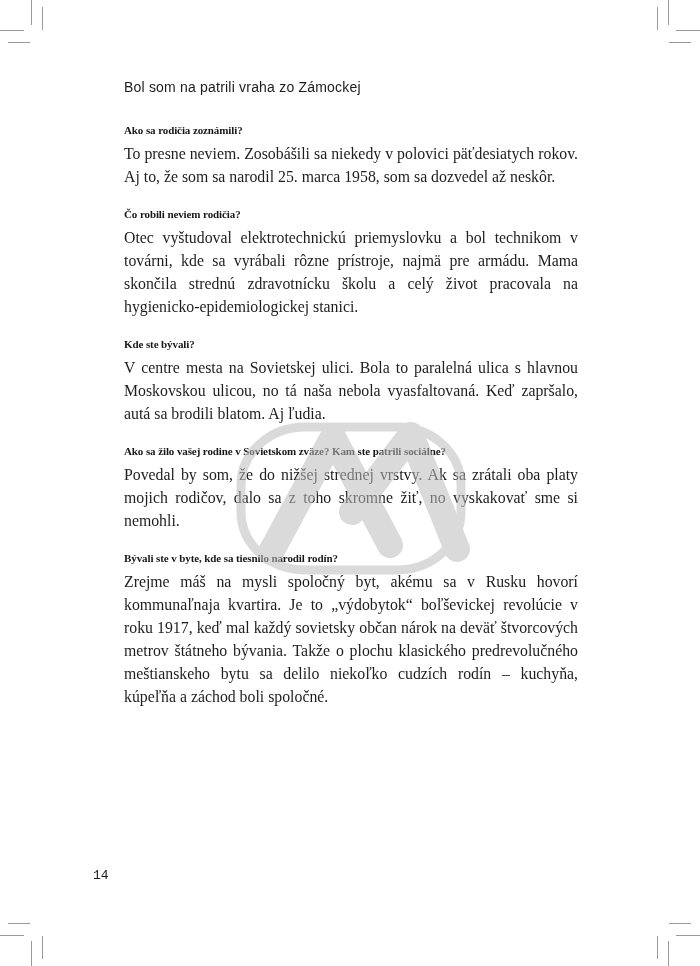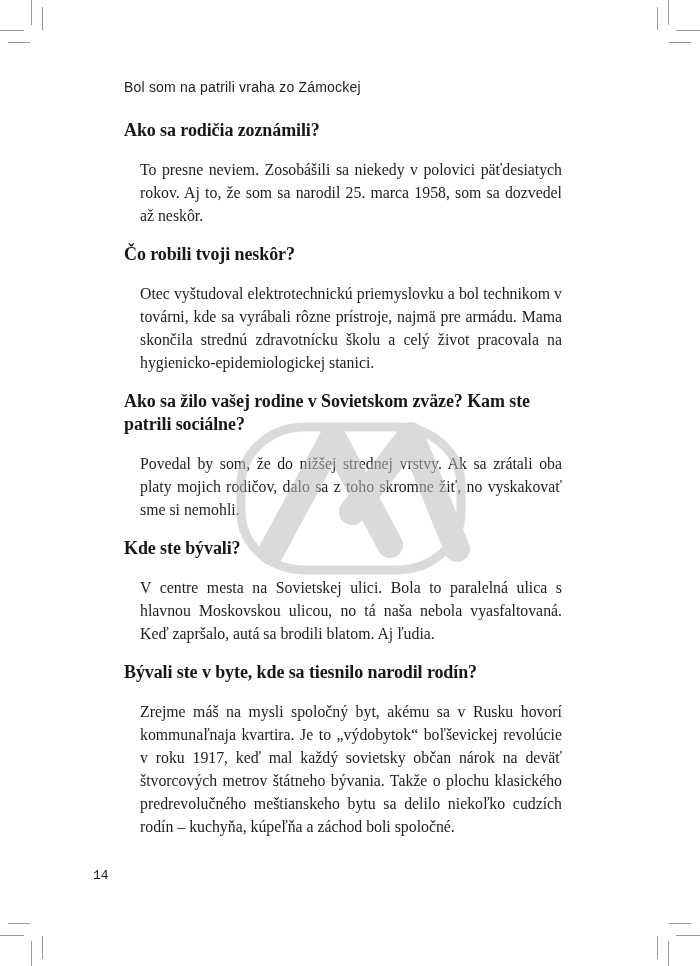--- a/index.html
+++ b/index.html
@@ -33,28 +33,28 @@
     position: absolute;
     left: 124px;
     top: 119px;
     width: 454px;
     z-index: 1;
   }
   .qa-block .question {
     margin: 15px 0 0 0;
     font-family: "Liberation Serif", serif;
     font-weight: bold;
-    font-size: 18px;
+    font-size: 11px;
     line-height: 23px;
     letter-spacing: -0.1px;
     color: #171717;
   }
   .qa-block:first-child .question { margin-top: 0; }
   .qa-block .answer {
-    margin: 16px;
+    margin: 0;
     font-size: 15.8px;
     line-height: 23px;
     text-align: justify;
     color: #1d1d1d;
   }
 
   
   .page-number {
     position: absolute;
     left: 93px;
@@ -127,32 +127,32 @@
 
 <div class="page-content">
 
   <div class="qa-block">
     <p class="question">Ako sa rodičia zoznámili?</p>
     <p class="answer">To presne neviem. Zosobášili sa niekedy v polovici päťdesiatych rokov. Aj to, že som sa narodil 25. marca 1958, som sa dozvedel až neskôr.</p>
   </div>
 
 
   <div class="qa-block">
-    <p class="question">Čo robili tvoji neskôr?</p>
+    <p class="question">Čo robili neviem rodičia?</p>
     <p class="answer">Otec vyštudoval elektrotechnickú priemyslovku a bol technikom v továrni, kde sa vyrábali rôzne prístroje, najmä pre armádu. Mama skončila strednú zdravotnícku školu a celý život pracovala na hygienicko-epidemiologickej stanici.</p>
+  </div>
+
+  <div class="qa-block">
+    <p class="question">Kde ste bývali?</p>
+    <p class="answer">V centre mesta na Sovietskej ulici. Bola to paralelná ulica s hlavnou Moskovskou ulicou, no tá naša nebola vyasfaltovaná. Keď zapršalo, autá sa brodili blatom. Aj ľudia.</p>
   </div>
 
   <div class="qa-block">
     <p class="question">Ako sa žilo vašej rodine v Sovietskom zväze? Kam ste patrili sociálne?</p>
     <p class="answer">Povedal by som, že do nižšej strednej vrstvy. Ak sa zrátali oba platy mojich rodičov, dalo sa z toho skromne žiť, no vyskakovať sme si nemohli.</p>
-  </div>
-
-  <div class="qa-block">
-    <p class="question">Kde ste bývali?</p>
-    <p class="answer">V centre mesta na Sovietskej ulici. Bola to paralelná ulica s hlavnou Moskovskou ulicou, no tá naša nebola vyasfaltovaná. Keď zapršalo, autá sa brodili blatom. Aj ľudia.</p>
   </div>
 
   <div class="qa-block">
     <p class="question">Bývali ste v byte, kde sa tiesnilo narodil rodín?</p>
     <p class="answer">Zrejme máš na mysli spoločný byt, akému sa v Rusku hovorí kommunaľnaja kvartira. Je to „výdobytok“ boľševickej revolúcie v roku 1917, keď mal každý sovietsky občan nárok na deväť štvorcových metrov štátneho bývania. Takže o plochu klasického predrevolučného meštianskeho bytu sa delilo niekoľko cudzích rodín – kuchyňa, kúpeľňa a záchod boli spoločné.</p>
   </div>
 
 </div>
 
 <svg class="watermark" viewBox="0 0 700 966" xmlns="http://www.w3.org/2000/svg">

